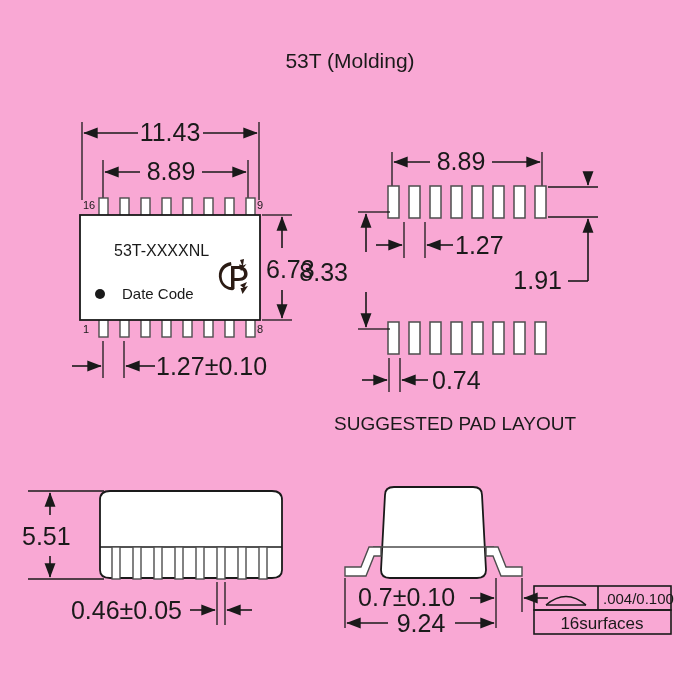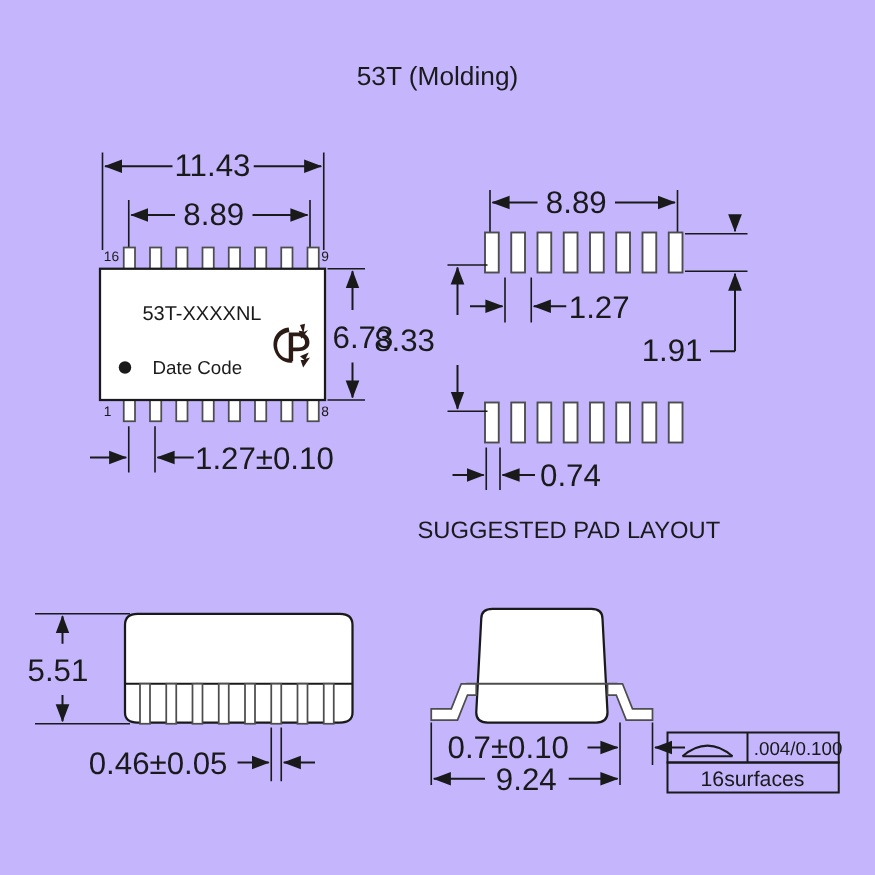--- a/index.html
+++ b/index.html
@@ -11,21 +11,21 @@
     width: 700px;
     height: 700px;
     font-family: "Liberation Sans", sans-serif;
     color: #000000;
     overflow: hidden;
   }
   #sheet {
     position: relative;
     width: 700px;
     height: 700px;
-    background: #c4b5fd;
+    background: #f9a8d4;
   }
   svg#drawing {
     display: block;
     width: 700px;
     height: 700px;
   }
   .ln   { stroke: #1a1a1a; stroke-width: 1.6; fill: none; stroke-linecap: butt; }
   .ln-t { stroke: #1a1a1a; stroke-width: 1.3; fill: none; }
   .ln-x { stroke: #4d4d4d; stroke-width: 1.5; fill: none; }
   .body { stroke: #1a1a1a; stroke-width: 1.8; fill: #ffffff; }

